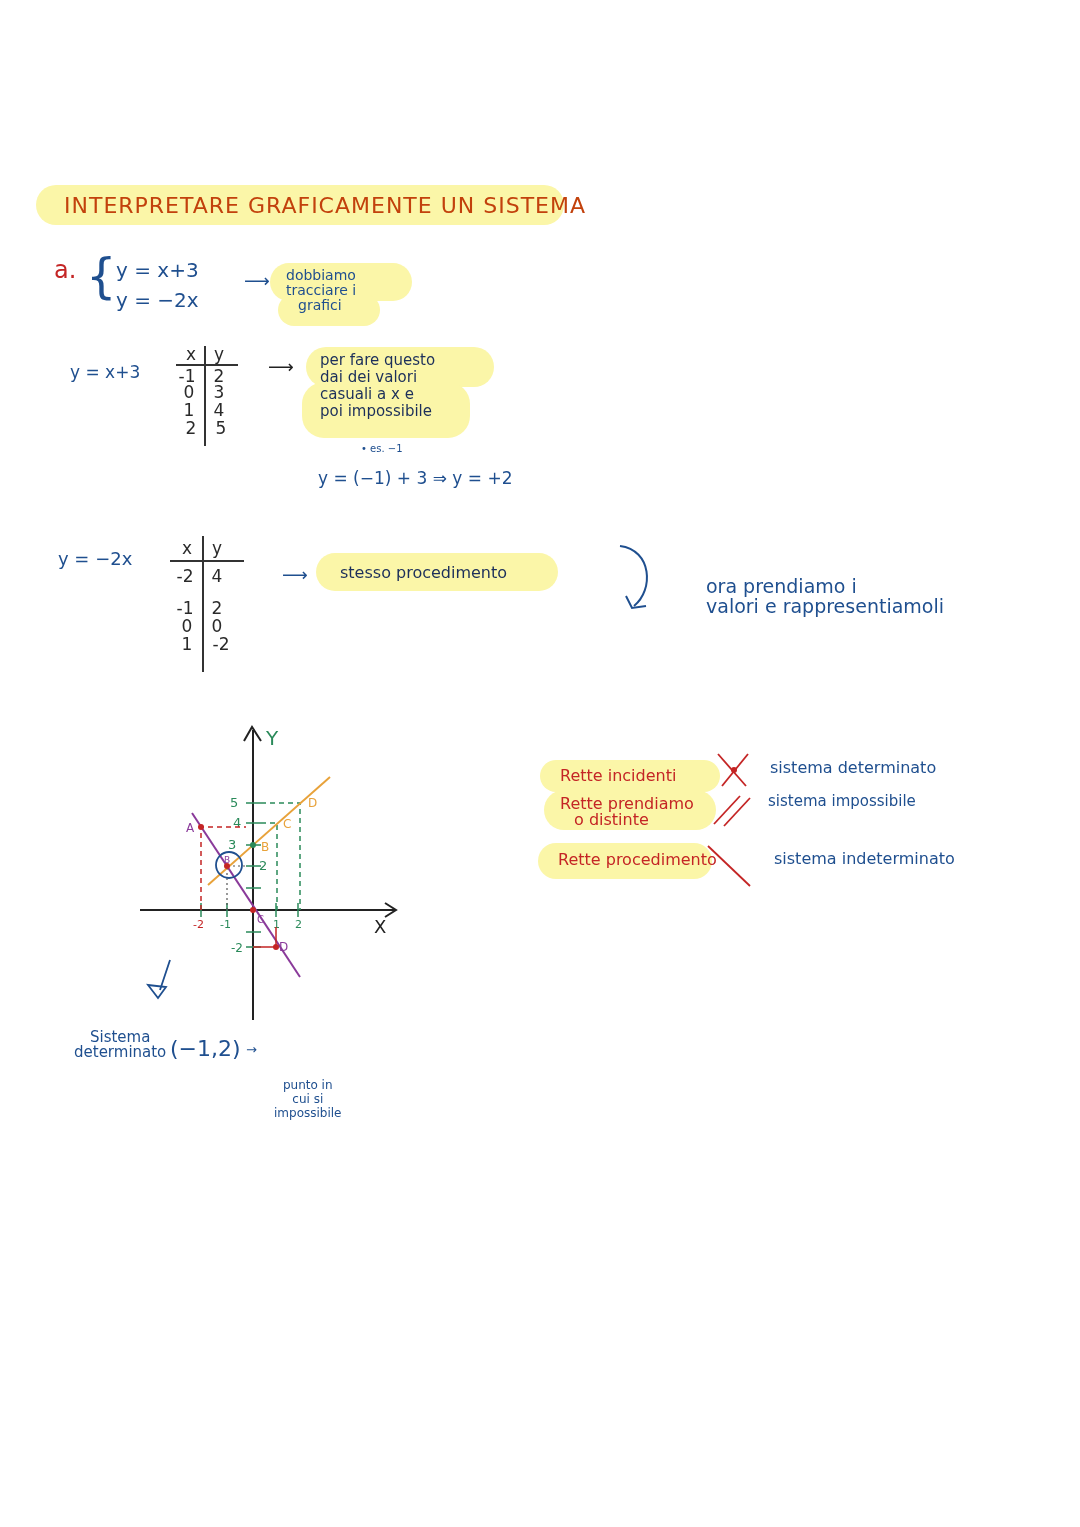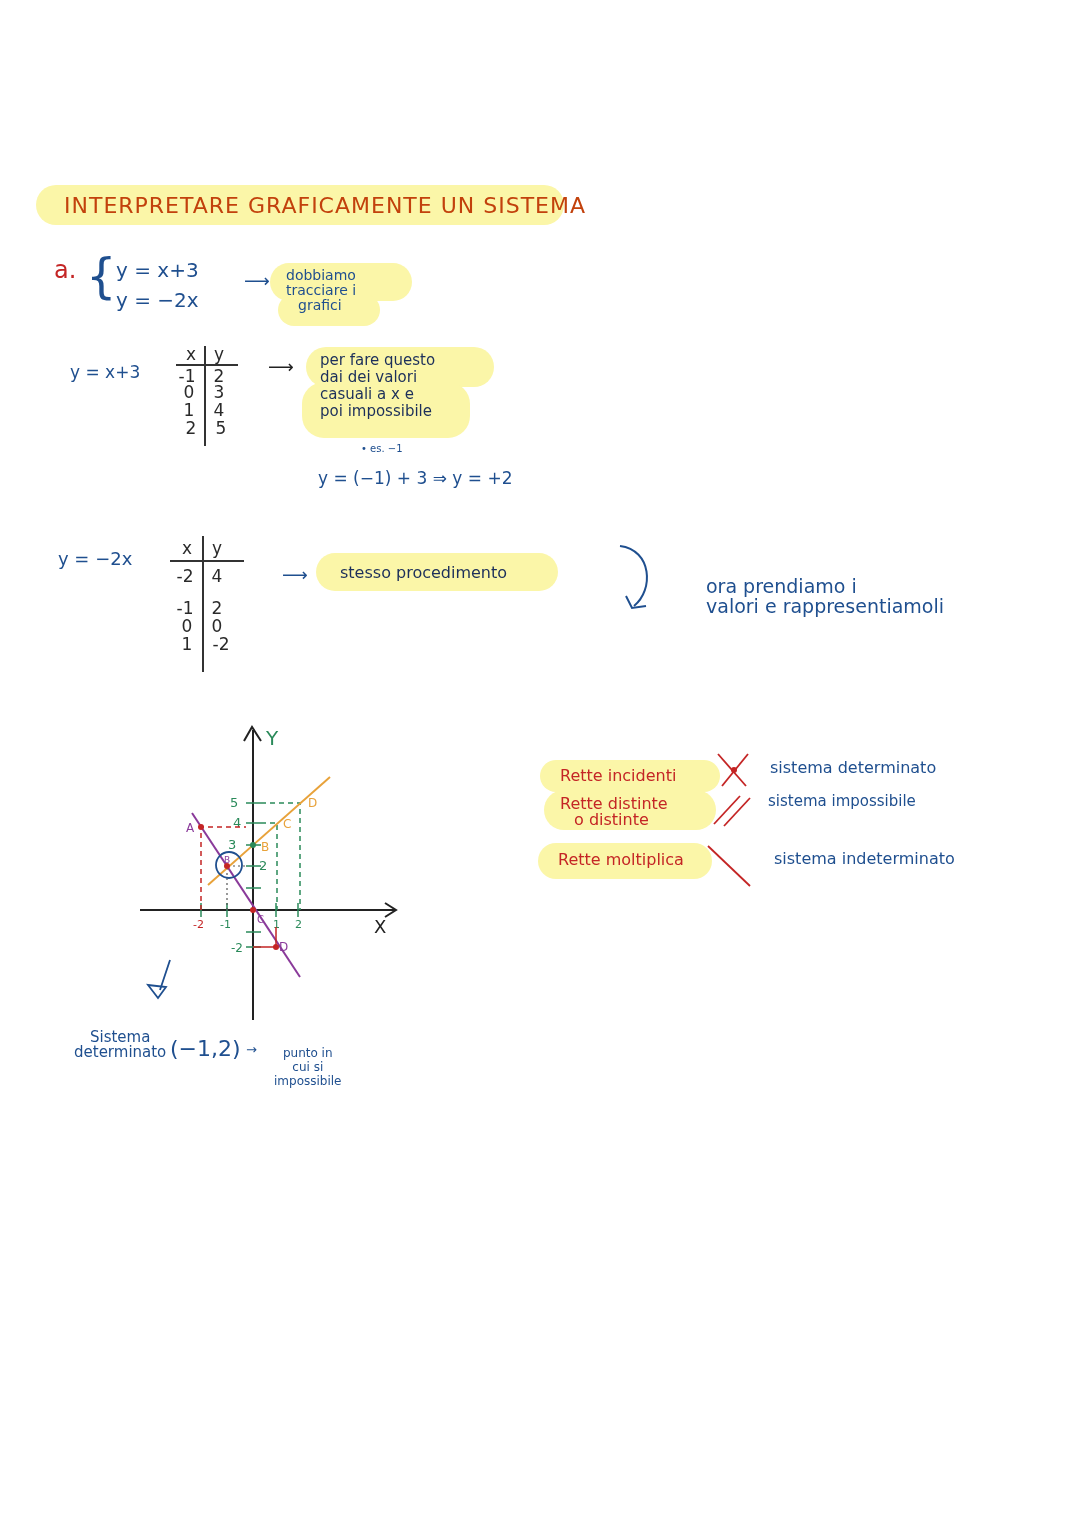--- a/index.html
+++ b/index.html
@@ -155,36 +155,36 @@
   <path d="M40 245 L30 275" stroke="#1f4f8f" stroke-width="1.8" fill="none"></path>
   <path d="M18 270 L36 272 L28 283 Z" stroke="#1f4f8f" stroke-width="1.8" fill="none"></path>
 </svg>
 
 <div class="abs blue" style="left:74px;top:1030px;font-size:15px;line-height:15px;text-align:center;">
   <div>Sistema</div>
   <div>determinato</div>
 </div>
 <div class="abs blue" style="left:170px;top:1036px;font-size:22px;">(−1,2)</div>
 <div class="abs blue" style="left:246px;top:1042px;font-size:13px;">→</div>
-<div class="abs blue" style="left:274px;top:1046px;font-size:12px;line-height:14px;text-align:center;">
+<div class="abs blue" style="left:274px;top:1078px;font-size:12px;line-height:14px;text-align:center;">
   <div>punto in</div>
   <div>cui si</div>
   <div>impossibile</div>
 </div>
 
 <div class="hl" style="left:540px;top:760px;width:180px;height:32px;"></div>
 <div class="hl" style="left:544px;top:790px;width:172px;height:40px;"></div>
 <div class="hl" style="left:538px;top:843px;width:174px;height:36px;"></div>
 
 <div class="abs red" style="left:560px;top:766px;font-size:16px;">Rette incidenti</div>
 <div class="abs red" style="left:560px;top:796px;font-size:16px;line-height:16px;">
-  <div>Rette distinte</div>
+  <div>Rette prendiamo</div>
   <div style="padding-left:14px;">o distinte</div>
 </div>
-<div class="abs red" style="left:558px;top:850px;font-size:16px;">Rette moltiplica</div>
+<div class="abs red" style="left:558px;top:850px;font-size:16px;">Rette procedimento</div>
 
 <svg class="abs" style="left:714px;top:750px;" width="40" height="40">
   <line x1="4" y1="4" x2="32" y2="36" stroke="#c42525" stroke-width="1.8"></line>
   <line x1="34" y1="4" x2="8" y2="36" stroke="#c42525" stroke-width="1.8"></line>
   <circle cx="20" cy="20" r="3" fill="#c42525"></circle>
 </svg>
 <svg class="abs" style="left:710px;top:792px;" width="45" height="36">
   <line x1="4" y1="32" x2="30" y2="4" stroke="#c42525" stroke-width="1.8"></line>
   <line x1="14" y1="34" x2="40" y2="6" stroke="#c42525" stroke-width="1.8"></line>
 </svg>

